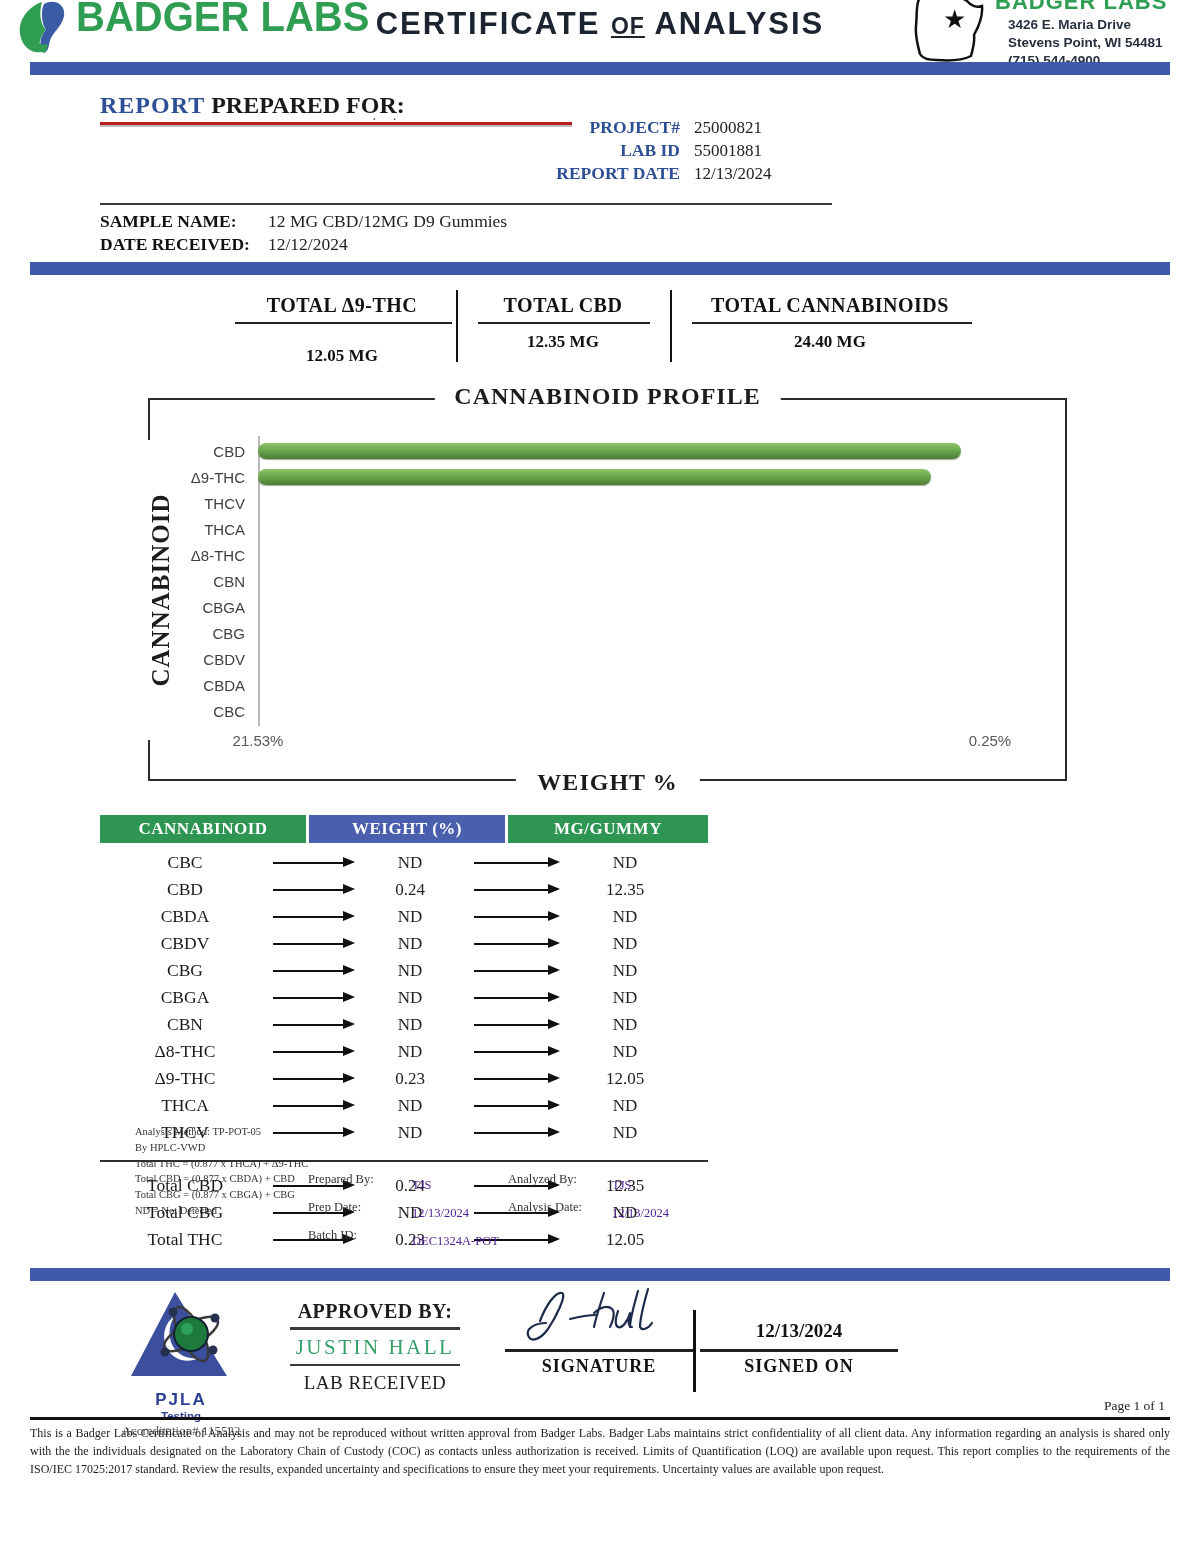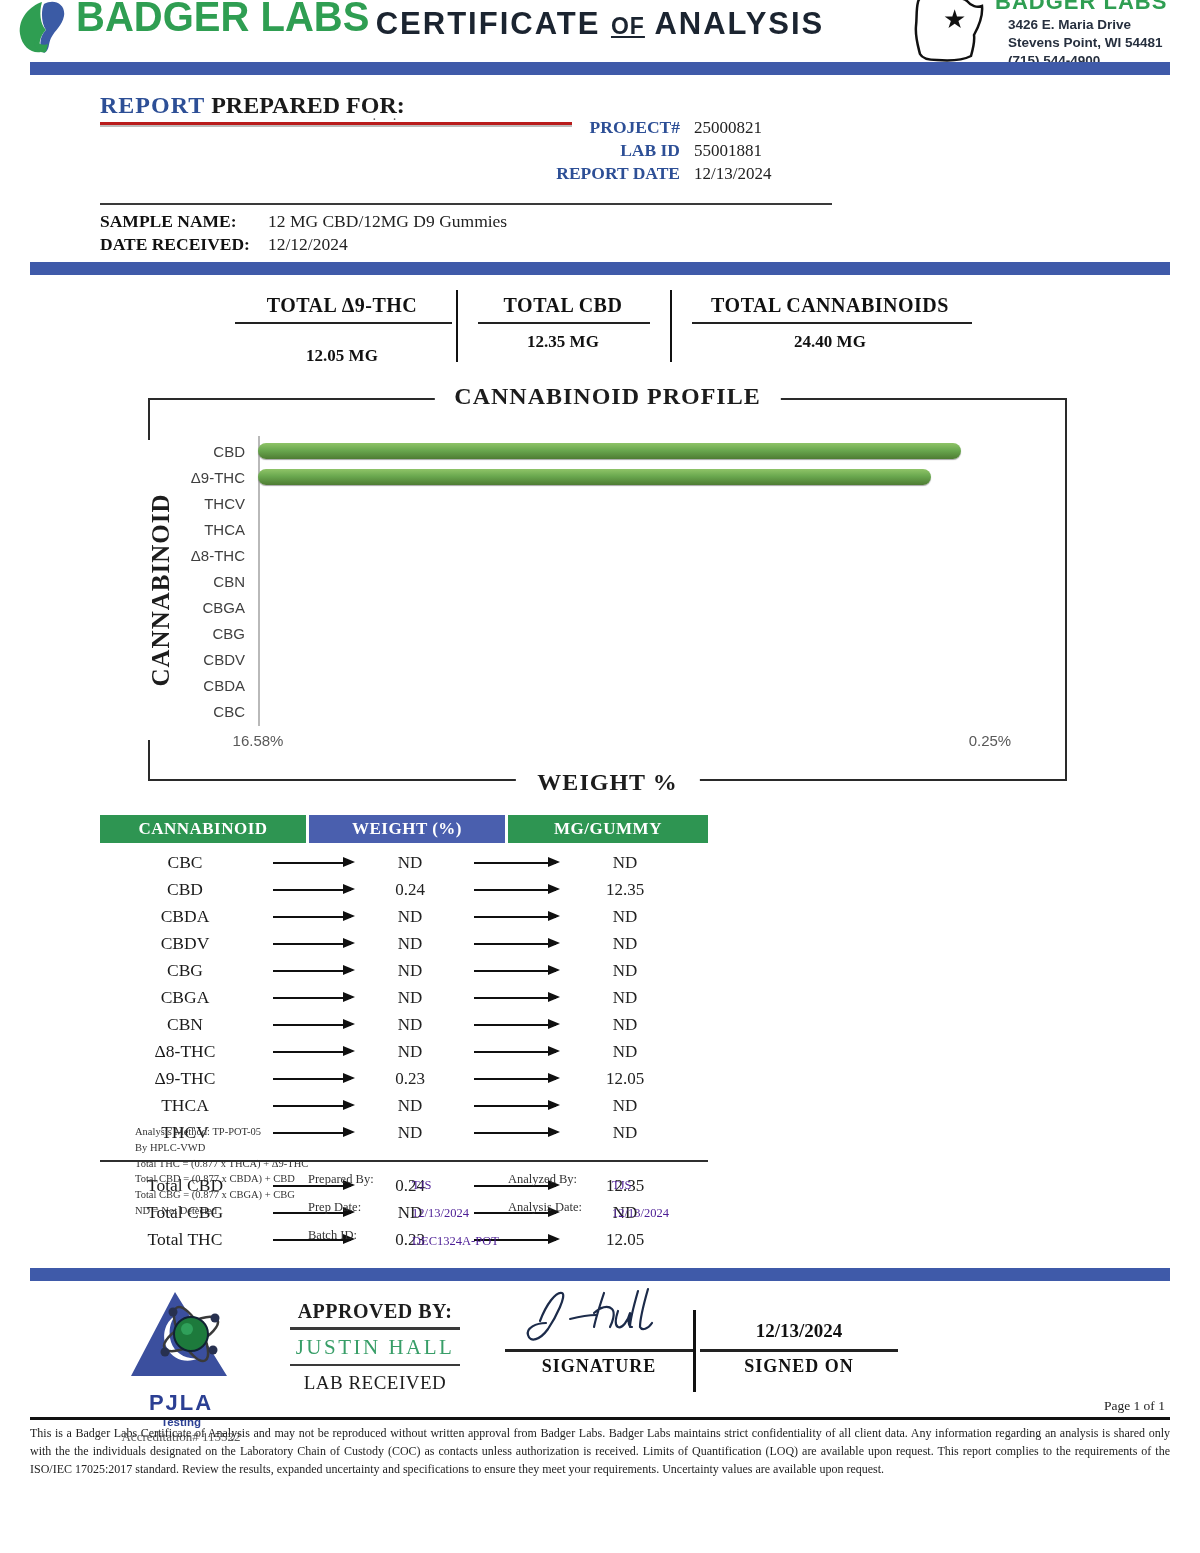--- a/index.html
+++ b/index.html
@@ -103,21 +103,21 @@
   .meth-col .ml { width:100px; }
   .meth-col2 { left:308px; } .meth-col2 .ml { width:100px; }
   .meth-col2 .mv { padding-left:2px; }
   .meth-col3 { left:508px; } .meth-col3 .ml { width:100px; }
   .meth-col .mv { color:#4c1d95;margin-top:6px; }
   .meth-col2 .mrow, .meth-col3 .mrow { line-height:22px; }
   .meth-col2 .mv, .meth-col3 .mv { padding-left:4px; }
 
   
   .pjla { left:106px; top:1288px; width:150px; text-align:center; }
-  .pjla-name { font-family:"Liberation Sans", sans-serif; font-weight:bold; color:#2b3f93; font-size:22px; letter-spacing:2px; margin-top:2px; }
+  .pjla-name { font-family:"Liberation Sans", sans-serif; font-weight:bold; color:#2b3f93; font-size:17px; letter-spacing:2px; margin-top:2px; }
   .pjla-sub { font-family:"Liberation Sans", sans-serif; font-weight:bold; color:#2b3f93; font-size:11.5px; }
   .pjla-acc { font-size:13px; color:#5a5a5a; margin-top:1px; white-space:nowrap; }
   .approved { left:290px; top:1300px; width:170px; text-align:center; }
   .appr-lbl { font-weight:bold; font-size:20px; color:#1d1d1d; padding-bottom:4px;
     border-bottom:3px solid #3a3a3a; letter-spacing:0.5px; }
   .appr-name { font-size:21px; color:#389e68; letter-spacing:2.5px; padding:5px 0 4px 0;
     border-bottom:2.5px solid #3a3a3a; white-space:nowrap; }
   .appr-title { font-size:19px; color:#1d1d1d; padding-top:6px; letter-spacing:0.5px; }
   .sig-wrap { left:512px; top:1283px; }
   .sig-line { left:505px; top:1349px; width:188px; height:2.5px; background:#222; }
@@ -300,21 +300,21 @@
   </div>
 
   <div class="chart-row">
     <div class="cat-label">CBC</div>
     <div class="plot-cell">
       
     </div>
   </div>
 </div>
     <div class="tick-row">
-      <span class="tick0">16.58%</span>
+      <span class="tick0">21.53%</span>
       <span class="tick1">0.25%</span>
     </div>
     <div class="chart-xlab">WEIGHT %</div>
   </div>
 
   <div class="abs rtable">
     <div class="rt-header">
       <div class="rt-hcell green" style="width:206px;">CANNABINOID</div>
       <div class="rt-hcell blue" style="width:196px;">WEIGHT (%)</div>
       <div class="rt-hcell green" style="width:200px;">MG/GUMMY</div>

